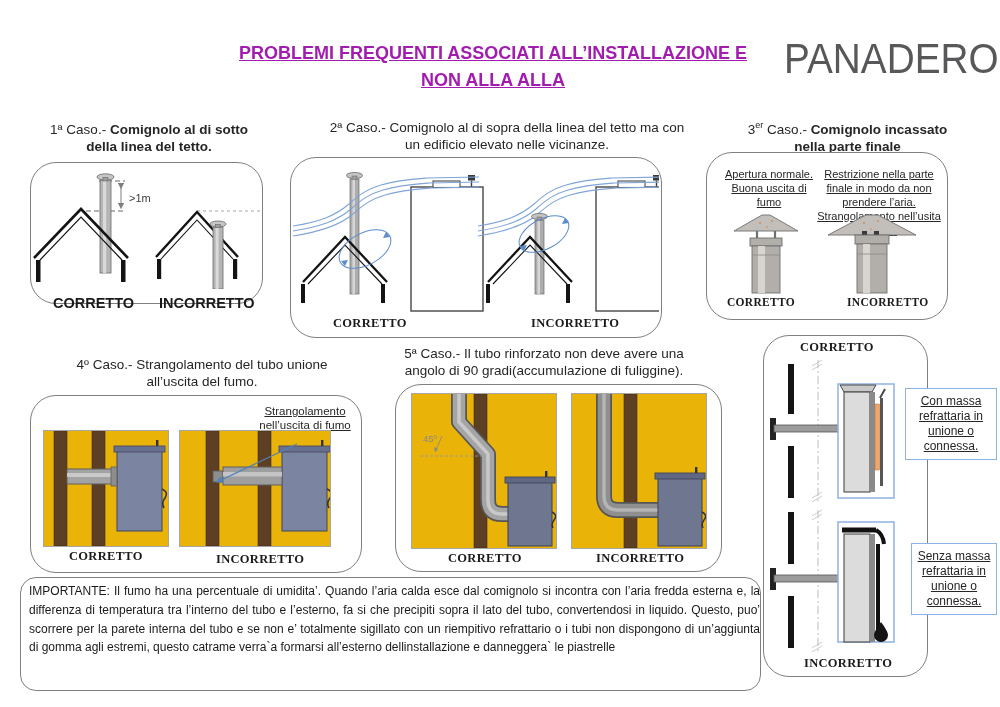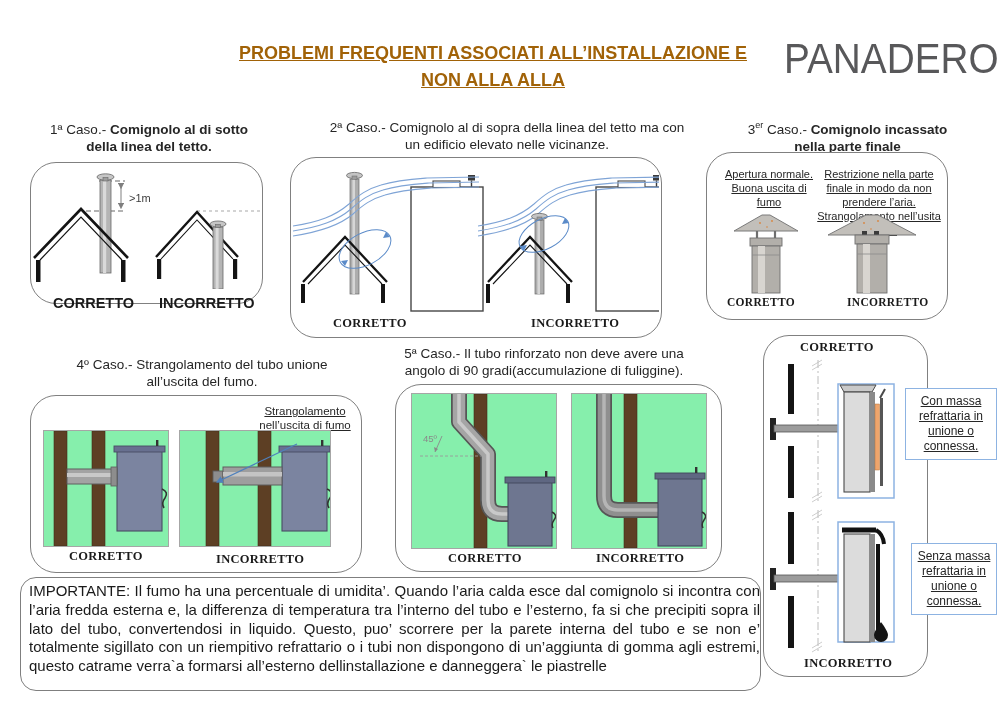--- a/index.html
+++ b/index.html
@@ -1,32 +1,32 @@
 <!DOCTYPE html>
 <html><head>
 <meta charset="utf-8">
 <style>
   html,body{margin:0;padding:0;background:#fff;}
   body{font-family:"Liberation Sans",sans-serif;color:#262626;}
   .page{position:relative;width:1000px;height:707px;background:#fff;overflow:hidden;}
   .abs{position:absolute;}
-  .title{width:560px;text-align:center;font-weight:bold;font-size:18px;line-height:27px;color:#a16207;}
+  .title{width:560px;text-align:center;font-weight:bold;font-size:18px;line-height:27px;color:#a21caf;}
   .title span{text-decoration:underline;}
   .logo{font-size:38px;font-weight:400;color:#58585a;letter-spacing:0px;transform:scale(1.02,1.12);transform-origin:left top;}
   .case-heading{font-size:13.5px;line-height:17px;text-align:center;color:#262626;}
   .case-heading .b{font-weight:bold;}
   .panel{position:absolute;border:1.4px solid #808080;border-radius:26px;background:#fff;box-sizing:border-box;}
   .lbl-sans{font-weight:bold;font-size:14.5px;color:#1a1a1a;font-family:"Liberation Sans",sans-serif;}
   .lbl-serif{font-weight:bold;font-size:12.5px;color:#1a1a1a;font-family:"Liberation Serif",serif;letter-spacing:.3px;}
   .ann{font-size:11.5px;line-height:14px;text-align:center;text-decoration:underline;color:#262626;}
-  .subpanel{position:absolute;background:#86efac;border:1px solid #a6a6a6;box-sizing:border-box;}
+  .subpanel{position:absolute;background:#eab308;border:1px solid #a6a6a6;box-sizing:border-box;}
   .bluebox{position:absolute;background:#fff;border:1.6px solid #8db3e2;box-sizing:border-box;
            font-size:12px;line-height:15px;text-align:center;text-decoration:underline;padding:5px 3px;}
   .important{position:absolute;border:1.4px solid #7f7f7f;border-radius:16px;box-sizing:border-box;
-             padding:4px 0 4px 8px;font-size:15px;line-height:18.8px;text-align:justify;color:#1a1a1a;}
+             padding:4px 0 4px 8px;font-size:12px;line-height:18.8px;text-align:justify;color:#1a1a1a;}
   sup{font-size:9px;}
 </style>
 </head>
 <body>
 
 <div class="page">
 
   <div class="abs title" style="left:213px;top:40px;">
     <span>PROBLEMI FREQUENTI ASSOCIATI ALL’INSTALLAZIONE E</span><br>
     <span>NON ALLA ALLA</span>

